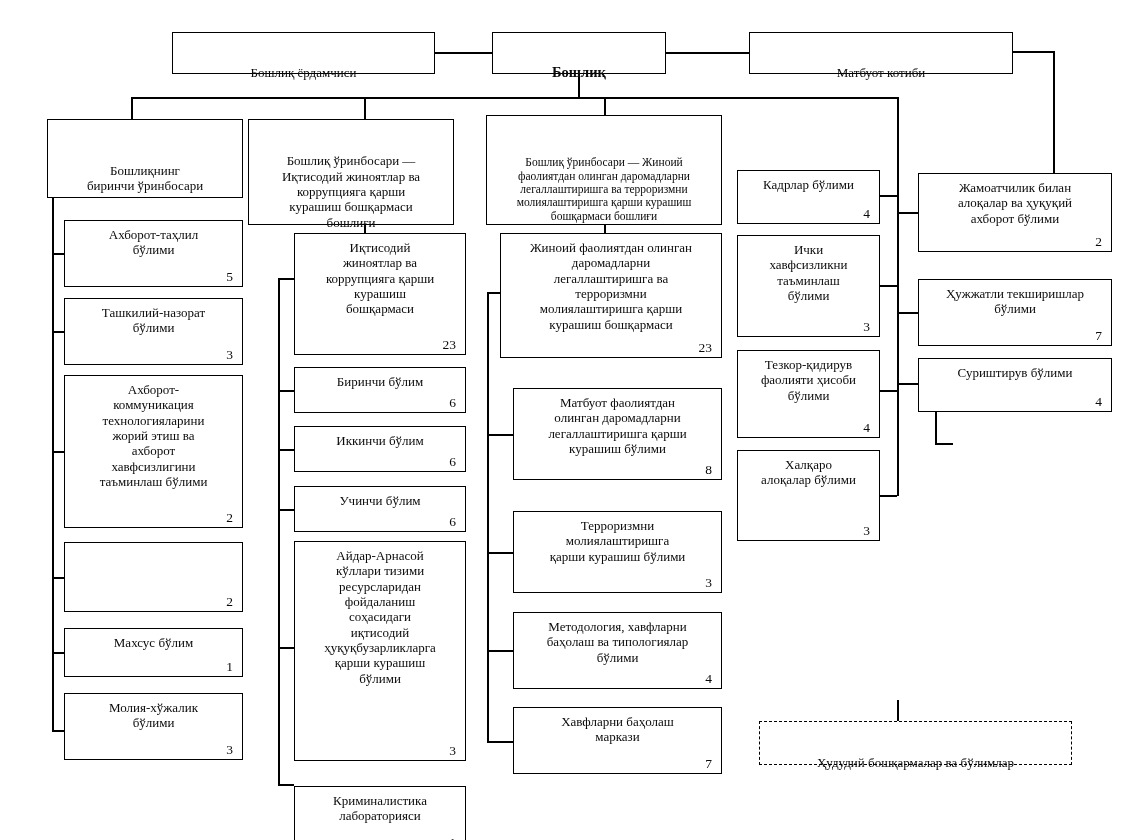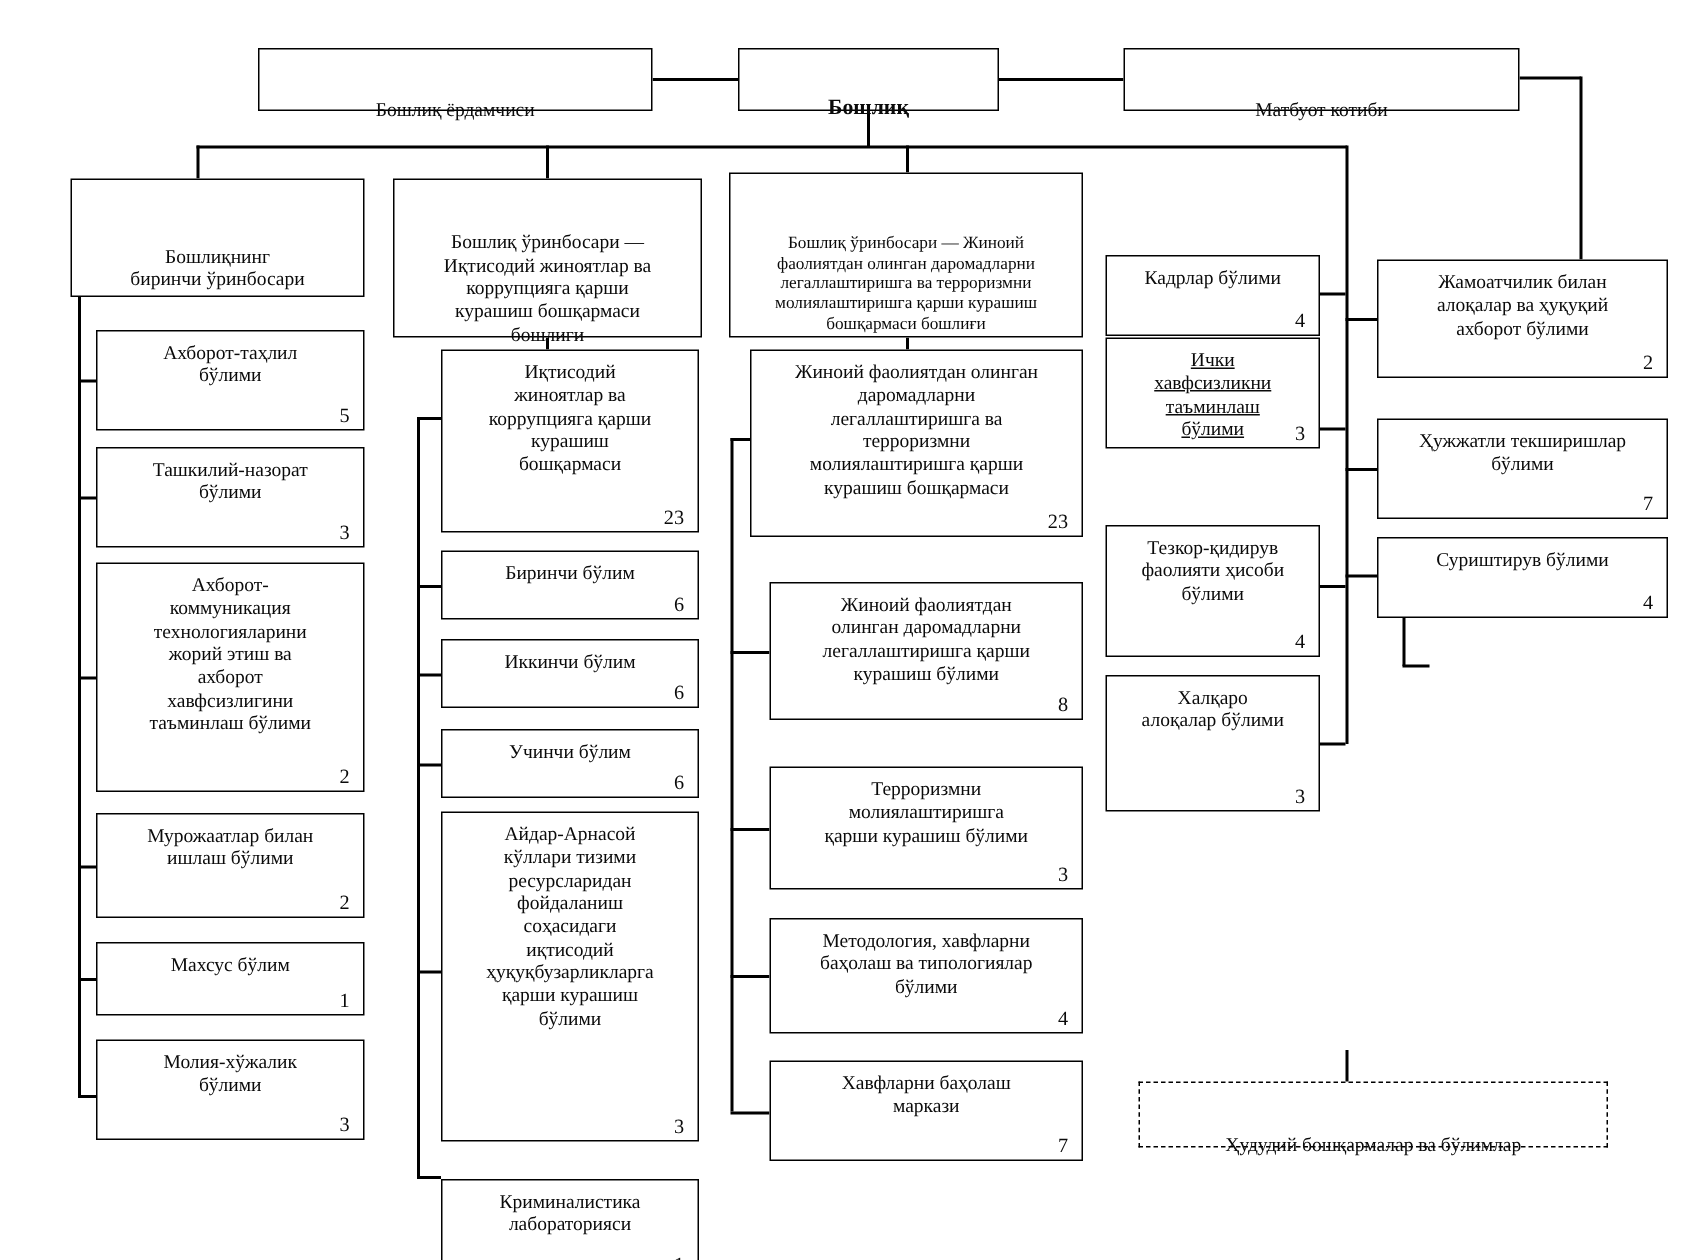--- a/index.html
+++ b/index.html
@@ -112,40 +112,38 @@
 технологияларини
 жорий этиш ва
 ахборот
 хавфсизлигини
 таъминлаш бўлими</span>
     <span class="cnt">2</span>
   </div>
   <div class="ln h" style="left:52px;top:451px;width:12px;"></div>
 
   <div class="box topal" style="left:64px;top:542px;width:179px;height:70px;">
-    <span class="lbl" style="white-space:pre-line;">Мурожаатлар билан
-ишлаш бўлими</span>
     <span class="cnt">2</span>
   </div>
   <div class="ln h" style="left:52px;top:577px;width:12px;"></div>
 
   <div class="box topal" style="left:64px;top:628px;width:179px;height:49px;">
     <span class="lbl" style="white-space:pre-line;">Махсус бўлим</span>
     <span class="cnt">1</span>
   </div>
   <div class="ln h" style="left:52px;top:652px;width:12px;"></div>
 
   <div class="box topal" style="left:64px;top:693px;width:179px;height:67px;">
     <span class="lbl" style="white-space:pre-line;">Молия-хўжалик
 бўлими</span>
     <span class="cnt">3</span>
   </div>
   <div class="ln h" style="left:52px;top:730px;width:12px;"></div>
 
-  <div class="box vc" style="left:262px;top:119px;width:206px;height:106px;justify-content:center;">
+  <div class="box vc" style="left:248px;top:119px;width:206px;height:106px;justify-content:center;">
     <span class="lbl" style="white-space:pre-line;">Бошлиқ ўринбосари —
 Иқтисодий жиноятлар ва
 коррупцияга қарши
 курашиш бошқармаси
 бошлиғи</span>
   </div>
 
   <div class="ln v" style="left:364px;top:225px;height:8px;"></div>
 
   <div class="ln v" style="left:278px;top:278px;height:506px;"></div>
@@ -215,21 +213,21 @@
 даромадларни
 легаллаштиришга ва
 терроризмни
 молиялаштиришга қарши
 курашиш бошқармаси</span>
     <span class="cnt">23</span>
   </div>
   <div class="ln h" style="left:487px;top:292px;width:13px;"></div>
 
   <div class="box topal" style="left:513px;top:388px;width:209px;height:92px;">
-    <span class="lbl" style="white-space:pre-line;">Жиноий фаолиятдан
+    <span class="lbl" style="white-space:pre-line;">Матбуот фаолиятдан
 олинган даромадларни
 легаллаштиришга қарши
 курашиш бўлими</span>
     <span class="cnt">8</span>
   </div>
   <div class="ln h" style="left:487px;top:434px;width:26px;"></div>
 
   <div class="box topal" style="left:513px;top:511px;width:209px;height:82px;">
     <span class="lbl" style="white-space:pre-line;">Терроризмни
 молиялаштиришга
@@ -252,21 +250,21 @@
     <span class="cnt">7</span>
   </div>
   <div class="ln h" style="left:487px;top:741px;width:26px;"></div>
 
   <div class="box topal" style="left:737px;top:170px;width:143px;height:54px;">
     <span class="lbl" style="white-space:pre-line;">Кадрлар бўлими</span>
     <span class="cnt">4</span>
   </div>
   <div class="ln h" style="left:880px;top:195px;width:17px;"></div>
 
-  <div class="box topal" style="left:737px;top:225px;width:143px;height:74px;text-decoration:underline;">
+  <div class="box topal" style="left:737px;top:235px;width:143px;height:102px;">
     <span class="lbl" style="white-space:pre-line;">Ички
 хавфсизликни
 таъминлаш
 бўлими</span>
     <span class="cnt">3</span>
   </div>
   <div class="ln h" style="left:880px;top:285px;width:17px;"></div>
 
   <div class="box topal" style="left:737px;top:350px;width:143px;height:88px;">
     <span class="lbl" style="white-space:pre-line;">Тезкор-қидирув

